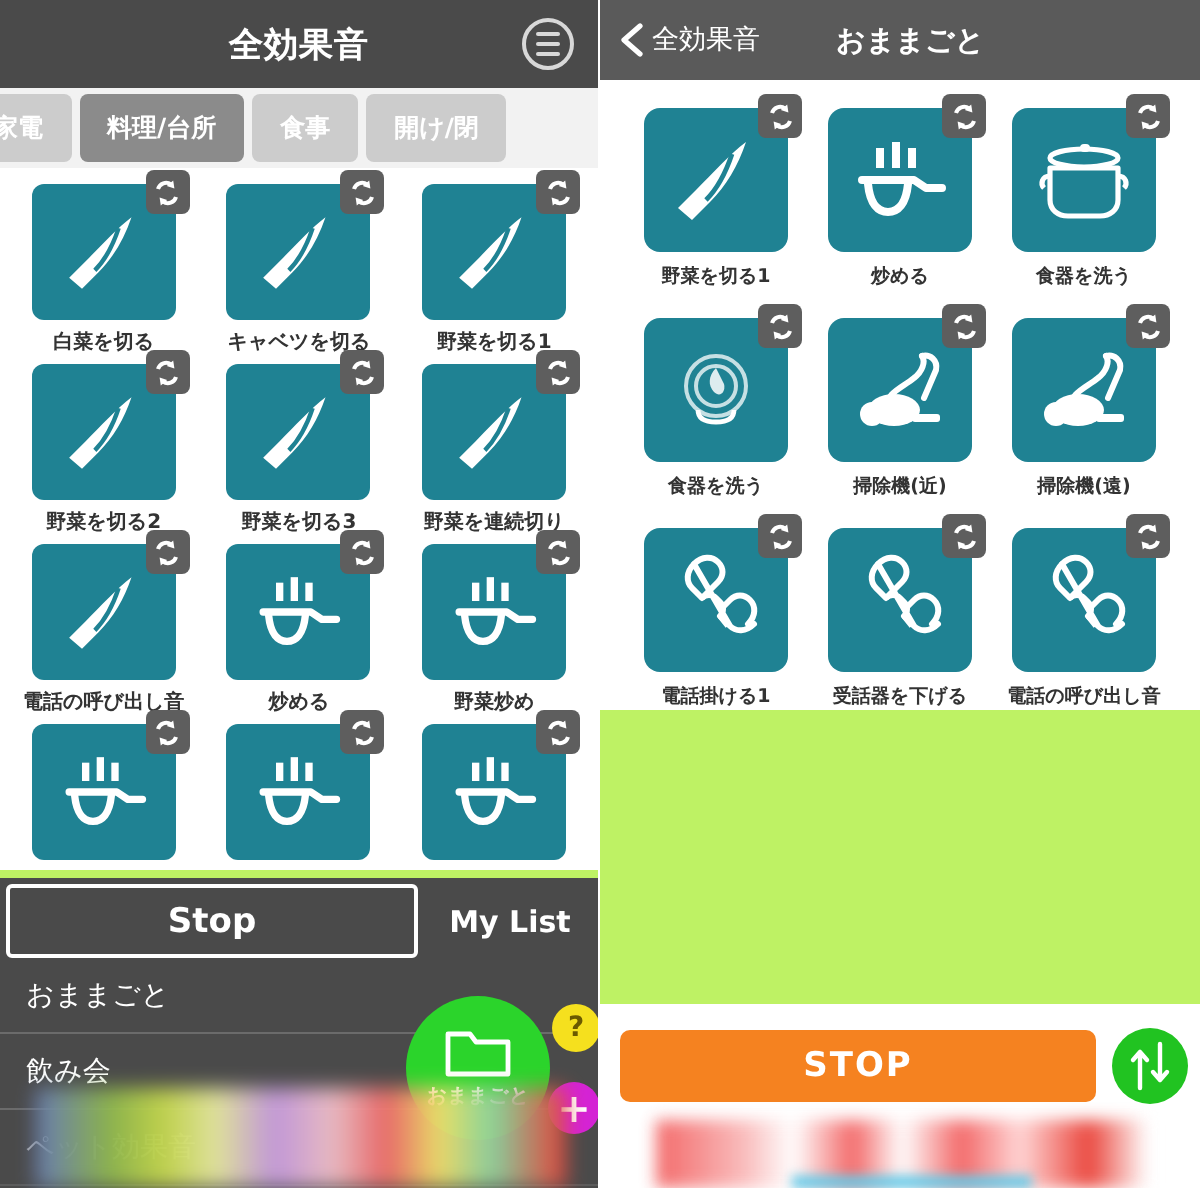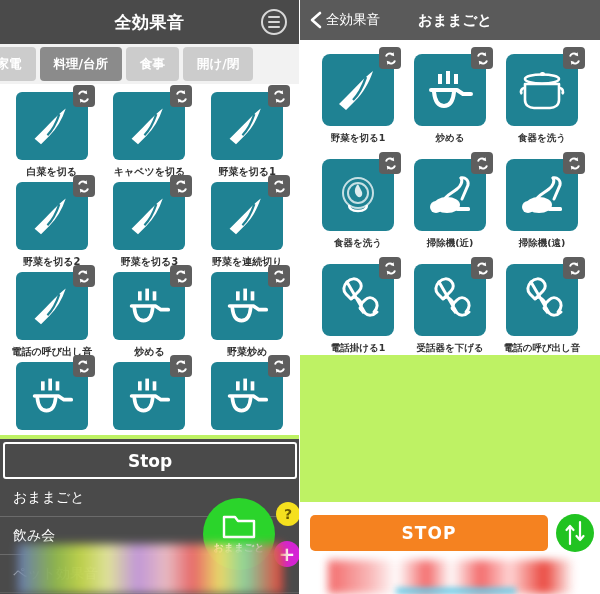--- a/index.html
+++ b/index.html
@@ -434,20 +434,21 @@
     </svg>
             </div>
      </div>
      <div class="cell-label"></div>
         </div>
       </div>
 
     <div class="l-bottom">
       <div class="stop-row">
         <div class="stop-btn">Stop</div>
+        <div class="mylist-btn">My List</div>
       </div>
       <div id="l-list">
           <div class="list-item">おままごと</div>
           <div class="list-item">飲み会</div>
           <div class="list-item fade">ペット効果音</div>
         </div>
     </div>
 
     <div class="fab">
       <svg viewBox="0 0 34 27">

